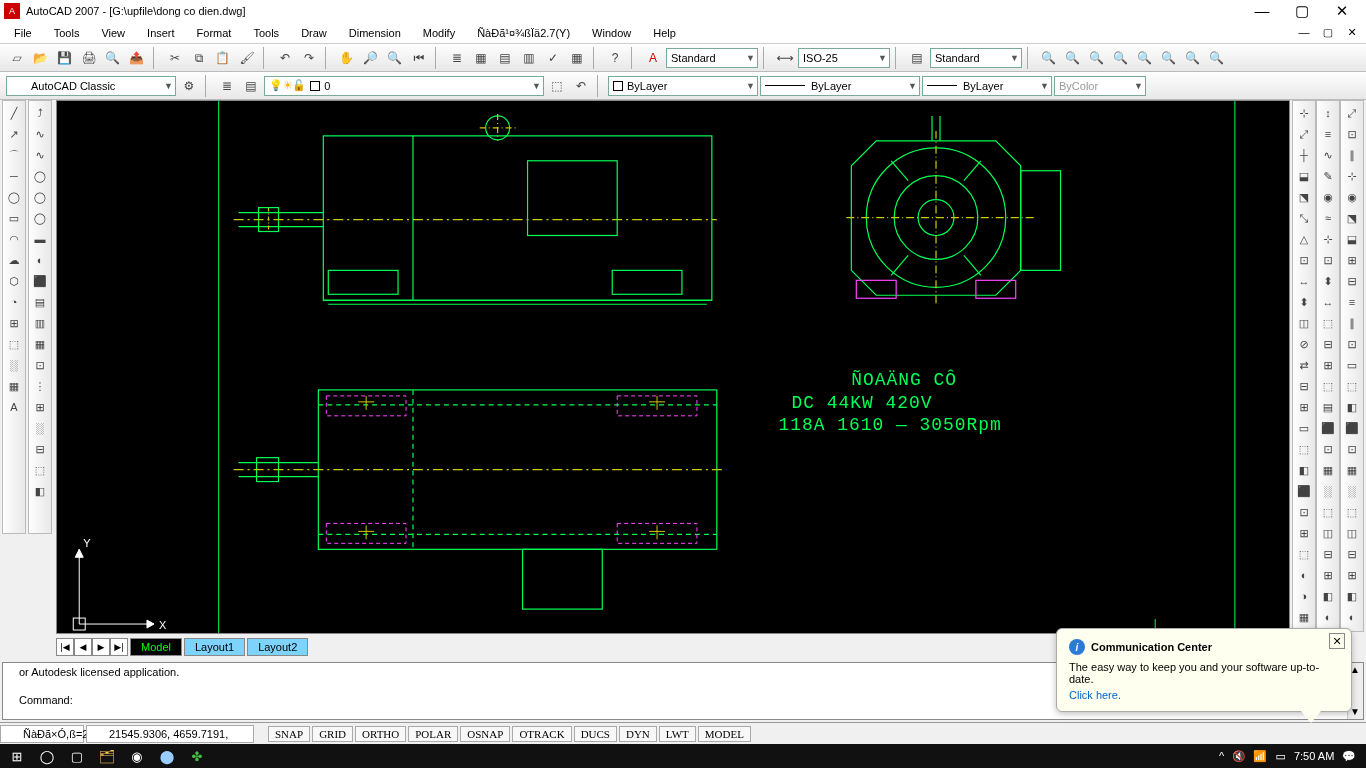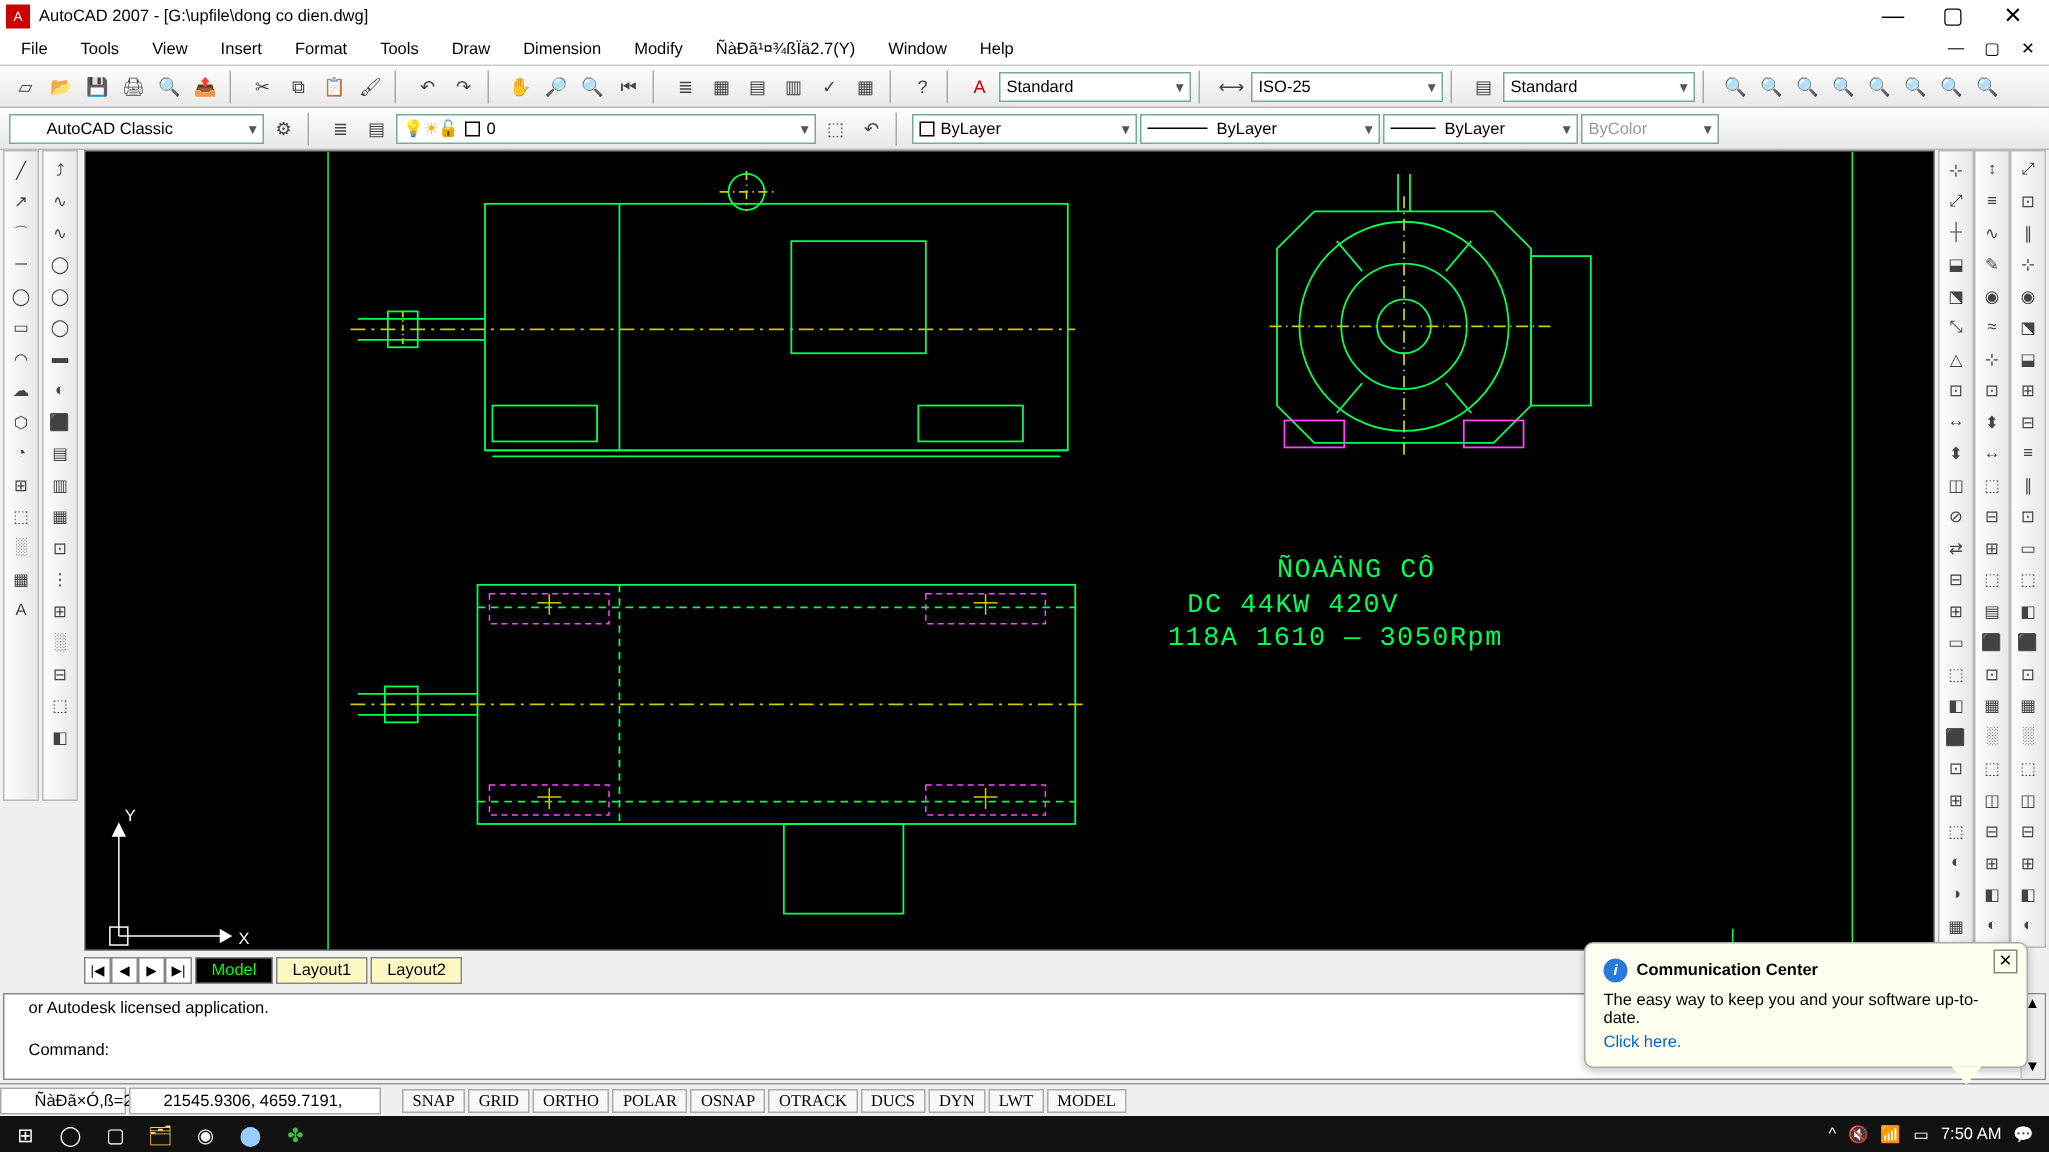--- a/index.html
+++ b/index.html
@@ -17,40 +17,40 @@
 .menubar .mdi-ctrl { margin-left:auto; display:flex; gap:4px;}
 .menubar .mdi-ctrl span{ width:20px; text-align:center;}
 
 
 .toolbar-row { height: 28px; background: linear-gradient(#fefefe,#e8e8e8); border-bottom: 1px solid #bbb; display: flex; align-items: center; padding: 0 6px; gap: 2px;}
 .tbtn { width: 22px; height: 22px; border: 1px solid transparent; display: inline-flex; align-items: center; justify-content: center; color:#444; font-size:12px;}
 .sep { width: 6px; height: 22px; border-left: 1px solid #aaa; margin: 0 3px;}
 .combo { height: 20px; border: 1px solid #7a9; background:#fff; display: inline-flex; align-items: center; padding: 0 4px; position:relative;}
 .combo .dd { position:absolute; right:2px; font-size:9px; color:#555;}
 .combo.wide { width: 170px; padding-left: 24px;}
-.combo.mid { width: 128px; text-align: right;}
+.combo.mid { width: 92px; text-align: right;}
 
 
 .vtoolbar { position: absolute; top: 100px; width: 24px; background: linear-gradient(90deg,#fefefe,#e8e8e8); border:1px solid #bbb; display:flex; flex-direction:column; gap:1px; padding:2px 0; align-items:center;}
 .vtoolbar .tbtn { width:20px; height:20px; font-size:11px;}
 .vt-left1 { left: 2px; height: 434px;}
 .vt-left2 { left: 28px; height: 434px;}
 .vt-right1 { right: 50px; height: 532px;}
 .vt-right2 { right: 26px; height: 532px;}
 .vt-right3 { right: 2px;  height: 532px;}
 
 
 .canvas { position:absolute; left:56px; top:100px; right:76px; bottom:134px; background:#000; border:1px solid #888; overflow:hidden;}
 .canvas svg { width:100%; height:100%;}
 
 
 .tabbar { position:absolute; left:56px; right:76px; bottom:110px; height:22px; background:#f0f0f0; display:flex; align-items:center;}
 .tabbar .nav { display:flex;}
 .tabbar .nav span { width:18px; height:18px; border:1px solid #888; background:#fff; text-align:center; font-size:9px; line-height:16px;}
-.tabbar .tab { padding:2px 10px; border:1px solid #888; background:#fef9c3; margin-left:2px;}
+.tabbar .tab { padding:2px 10px; border:1px solid #888; background:#7dd3fc; margin-left:2px;}
 .tabbar .tab.active { background:#000; color:#0f0;}
 
 
 .cmdwin { position:absolute; left:2px; right:2px; bottom:48px; height:58px; background:#fff; border:1px solid #888; padding:2px 16px; font-family:"Courier New",monospace; font-size:12px; line-height:14px;}
 .cmdwin .scrolltrack { position:absolute; right:0; top:0; bottom:0; width:16px; background:#eee; border-left:1px solid #ccc;}
 .cmdwin .scrolltrack::before{content:"▲"; position:absolute; top:0; left:2px; font-size:10px;}
 .cmdwin .scrolltrack::after{content:"▼"; position:absolute; bottom:0; left:2px; font-size:10px;}
 
 
 .status { position:absolute; left:0; right:0; bottom:24px; height:22px; background:#f0f0f0; border-top:1px solid #999; display:flex; align-items:center; font-size:11px;}

